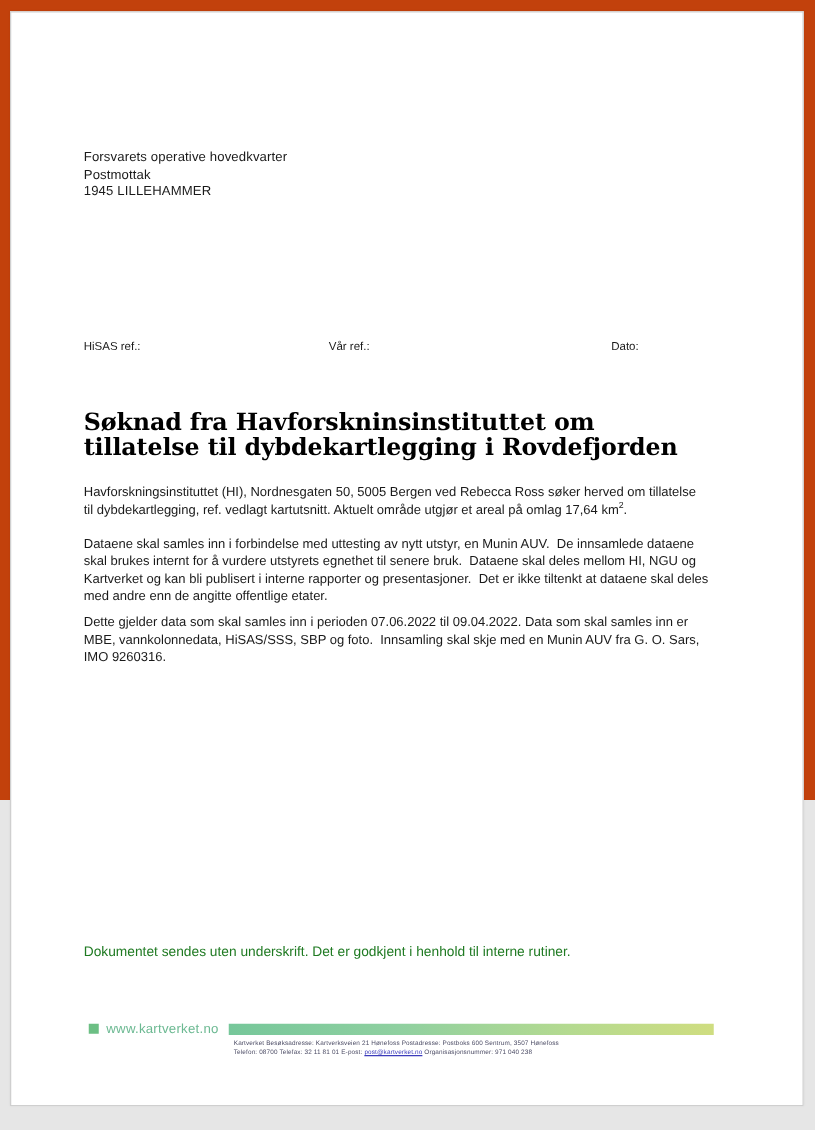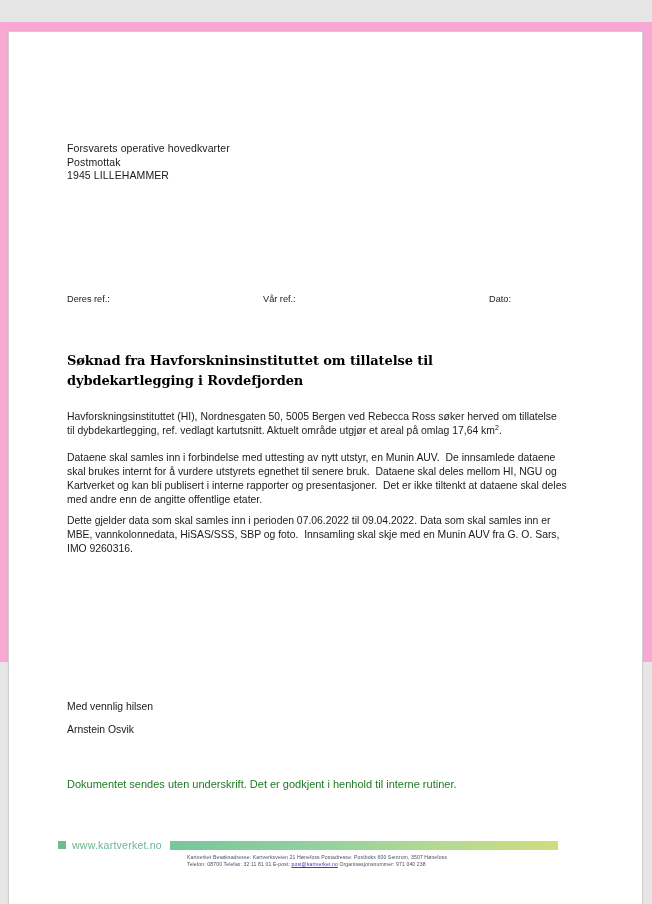--- a/index.html
+++ b/index.html
@@ -11,23 +11,22 @@
     height: 904px;
     background: #e6e6e6;
     font-family: "Liberation Sans", sans-serif;
     -webkit-font-smoothing: antialiased;
     overflow: hidden;
   }
   .viewer {
     position: relative;
     width: 652px;
     height: 640px;
-    background: #f9a8d4;
+    background: #c2410c;
     box-sizing: border-box;
-    margin-top: 22px;
   }
   .page {
     position: absolute;
     left: 8px;
     top: 9px;
     width: 635px;
     height: 876px;
     background: #ffffff;
     border: 1px solid #cfcfcf;
     box-sizing: border-box;
@@ -73,21 +72,21 @@
   .c-dato  { width: 88px;  flex: 0 0 88px; }
 
   
   .doc-title {
     position: absolute;
     left: 58px;
     top: 319px;
     width: 480px;
     font-family: "DejaVu Serif", "Liberation Serif", serif;
     font-weight: bold;
-    font-size: 13px;
+    font-size: 19px;
     line-height: 19.5px;
     color: #000000;
     letter-spacing: -0.1px;
   }
 
   
   .body-text {
     position: absolute;
     left: 58px;
     top: 378px;
@@ -131,21 +130,21 @@
   
   .footer {
     position: absolute;
     left: 0;
     top: 800px;
     width: 100%;
     height: 76px;
   }
   .footer-top {
     position: absolute;
-    left: 49px;
+    left: 62px;
     top: 6px;
     width: 500px;
     height: 14px;
     display: flex;
     align-items: center;
   }
   .green-square {
     width: 8px;
     height: 8px;
     background: #6cbf84;
@@ -189,39 +188,35 @@
     <div class="page-inner">
 
       <div class="recipient">
         <div>Forsvarets operative hovedkvarter</div>
         <div>Postmottak</div>
         <div>1945 LILLEHAMMER</div>
       </div>
 
       <div class="refblock">
         <div class="refrow">
-          <span class="c-deres">Deres ref.:</span>
+          <span class="c-deres">HiSAS ref.:</span>
           <span class="c-var">Vår ref.:</span>
           <span class="c-val"></span>
           <span class="c-dato">Dato:</span>
         </div>
       </div>
 
       <div class="doc-title">Søknad fra Havforskninsinstituttet om tillatelse til dybdekartlegging i Rovdefjorden</div>
 
       <div class="body-text">
         <p><span>Havforskningsinstituttet (HI), Nordnesgaten 50, 5005 Bergen ved Rebecca Ross søker herved om tillatelse til dybdekartlegging, ref. vedlagt kartutsnitt. Aktuelt område utgjør et areal på omlag 17,64 km</span><sup>2</sup><span>.</span></p>
         <p class="tight">Dataene skal samles inn i forbindelse med uttesting av nytt utstyr, en Munin AUV.  De innsamlede dataene skal brukes internt for å vurdere utstyrets egnethet til senere bruk.  Dataene skal deles mellom HI, NGU og Kartverket og kan bli publisert i interne rapporter og presentasjoner.  Det er ikke tiltenkt at dataene skal deles med andre enn de angitte offentlige etater.</p>
         <p>Dette gjelder data som skal samles inn i perioden 07.06.2022 til 09.04.2022. Data som skal samles inn er MBE, vannkolonnedata, HiSAS/SSS, SBP og foto.  Innsamling skal skje med en Munin AUV fra G. O. Sars, IMO 9260316.</p>
       </div>
 
-      <div class="signature">
-        <div>Med vennlig hilsen</div>
-        <div class="sig-name">Arnstein Osvik</div>
-      </div>
 
       <div class="notice">Dokumentet sendes uten underskrift. Det er godkjent i henhold til interne rutiner.</div>
 
       <div class="footer">
         <div class="footer-top">
           <span class="green-square"></span>
           <span class="site-url">www.kartverket.no</span>
           <span class="grad-bar"></span>
         </div>
         <div class="footer-fine">

